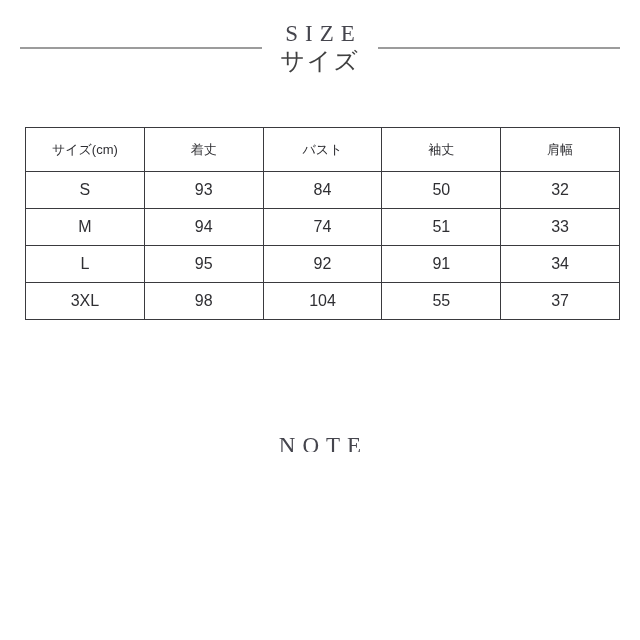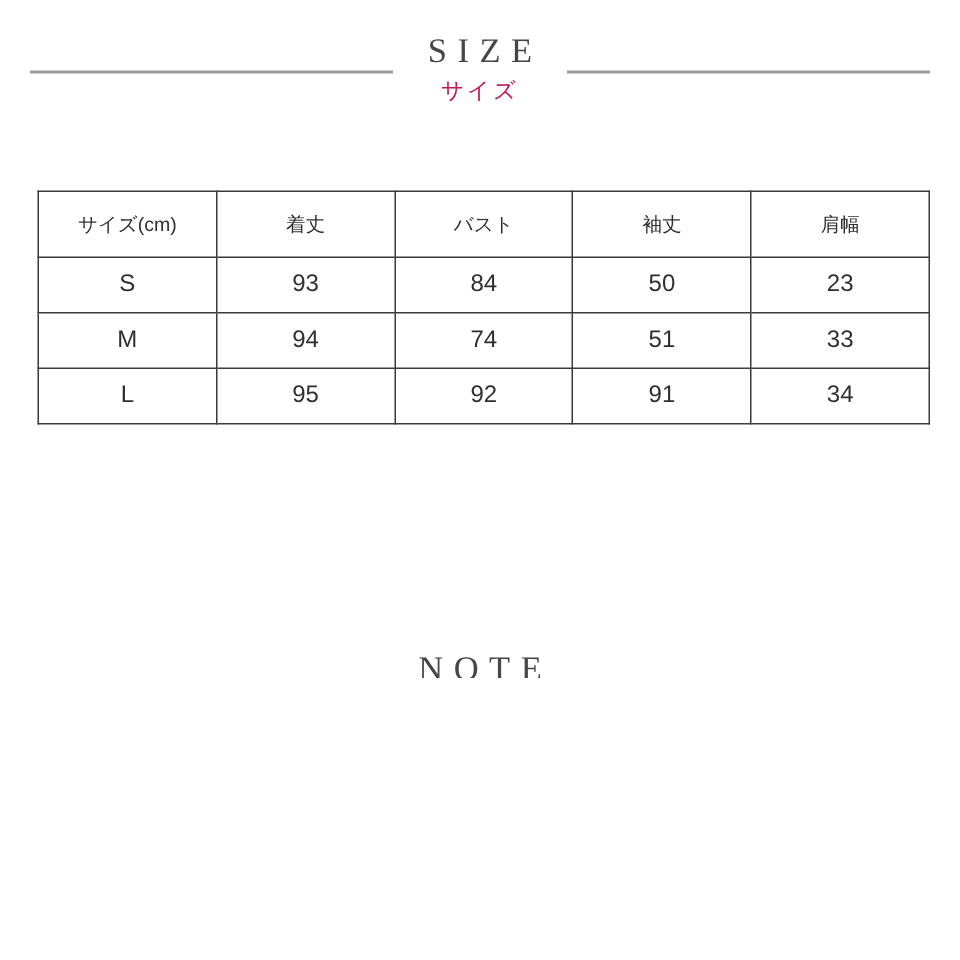--- a/index.html
+++ b/index.html
@@ -18,21 +18,21 @@
   .heading-text{
     display:flex;flex-direction:column;align-items:center;
     padding:0 16px;
   }
   .heading-en{
     font-family:"Liberation Serif","DejaVu Serif",serif;
     font-size:23px;letter-spacing:7px;text-indent:7px;
     color:#45454d;line-height:26px;
   }
   .heading-ja{
-    font-size:15px;letter-spacing:2px;color:#be185d;line-height:27px;
+    font-size:24px;letter-spacing:2px;color:#404040;line-height:27px;
   }
   
   .size-table{
     position:absolute;left:25px;top:127px;width:595px;
     border-collapse:collapse;table-layout:fixed;
     text-align:center;color:#2f2f33;
   }
   .size-table th,.size-table td{
     border:1px solid #3a3a3e;font-weight:normal;padding:0;
   }
@@ -73,35 +73,42 @@
         <th>袖丈</th>
         <th>肩幅</th>
       </tr>
     </thead>
     <tbody>
       <tr>
         <td>S</td>
         <td>93</td>
         <td>84</td>
         <td>50</td>
-        <td>23</td>
+        <td>32</td>
       </tr>
       <tr>
         <td>M</td>
         <td>94</td>
         <td>74</td>
         <td>51</td>
         <td>33</td>
       </tr>
       <tr>
         <td>L</td>
         <td>95</td>
         <td>92</td>
         <td>91</td>
         <td>34</td>
+      </tr>
+      <tr>
+        <td>3XL</td>
+        <td>98</td>
+        <td>104</td>
+        <td>55</td>
+        <td>37</td>
       </tr>
     </tbody>
   </table>
 
   <div class="heading" style="top:433px;justify-content:space-between;">
     <div class="hline"></div>
     <div class="heading-text">
       <div class="heading-en">NOTE</div>
       <div class="heading-ja">注意</div>
     </div>

